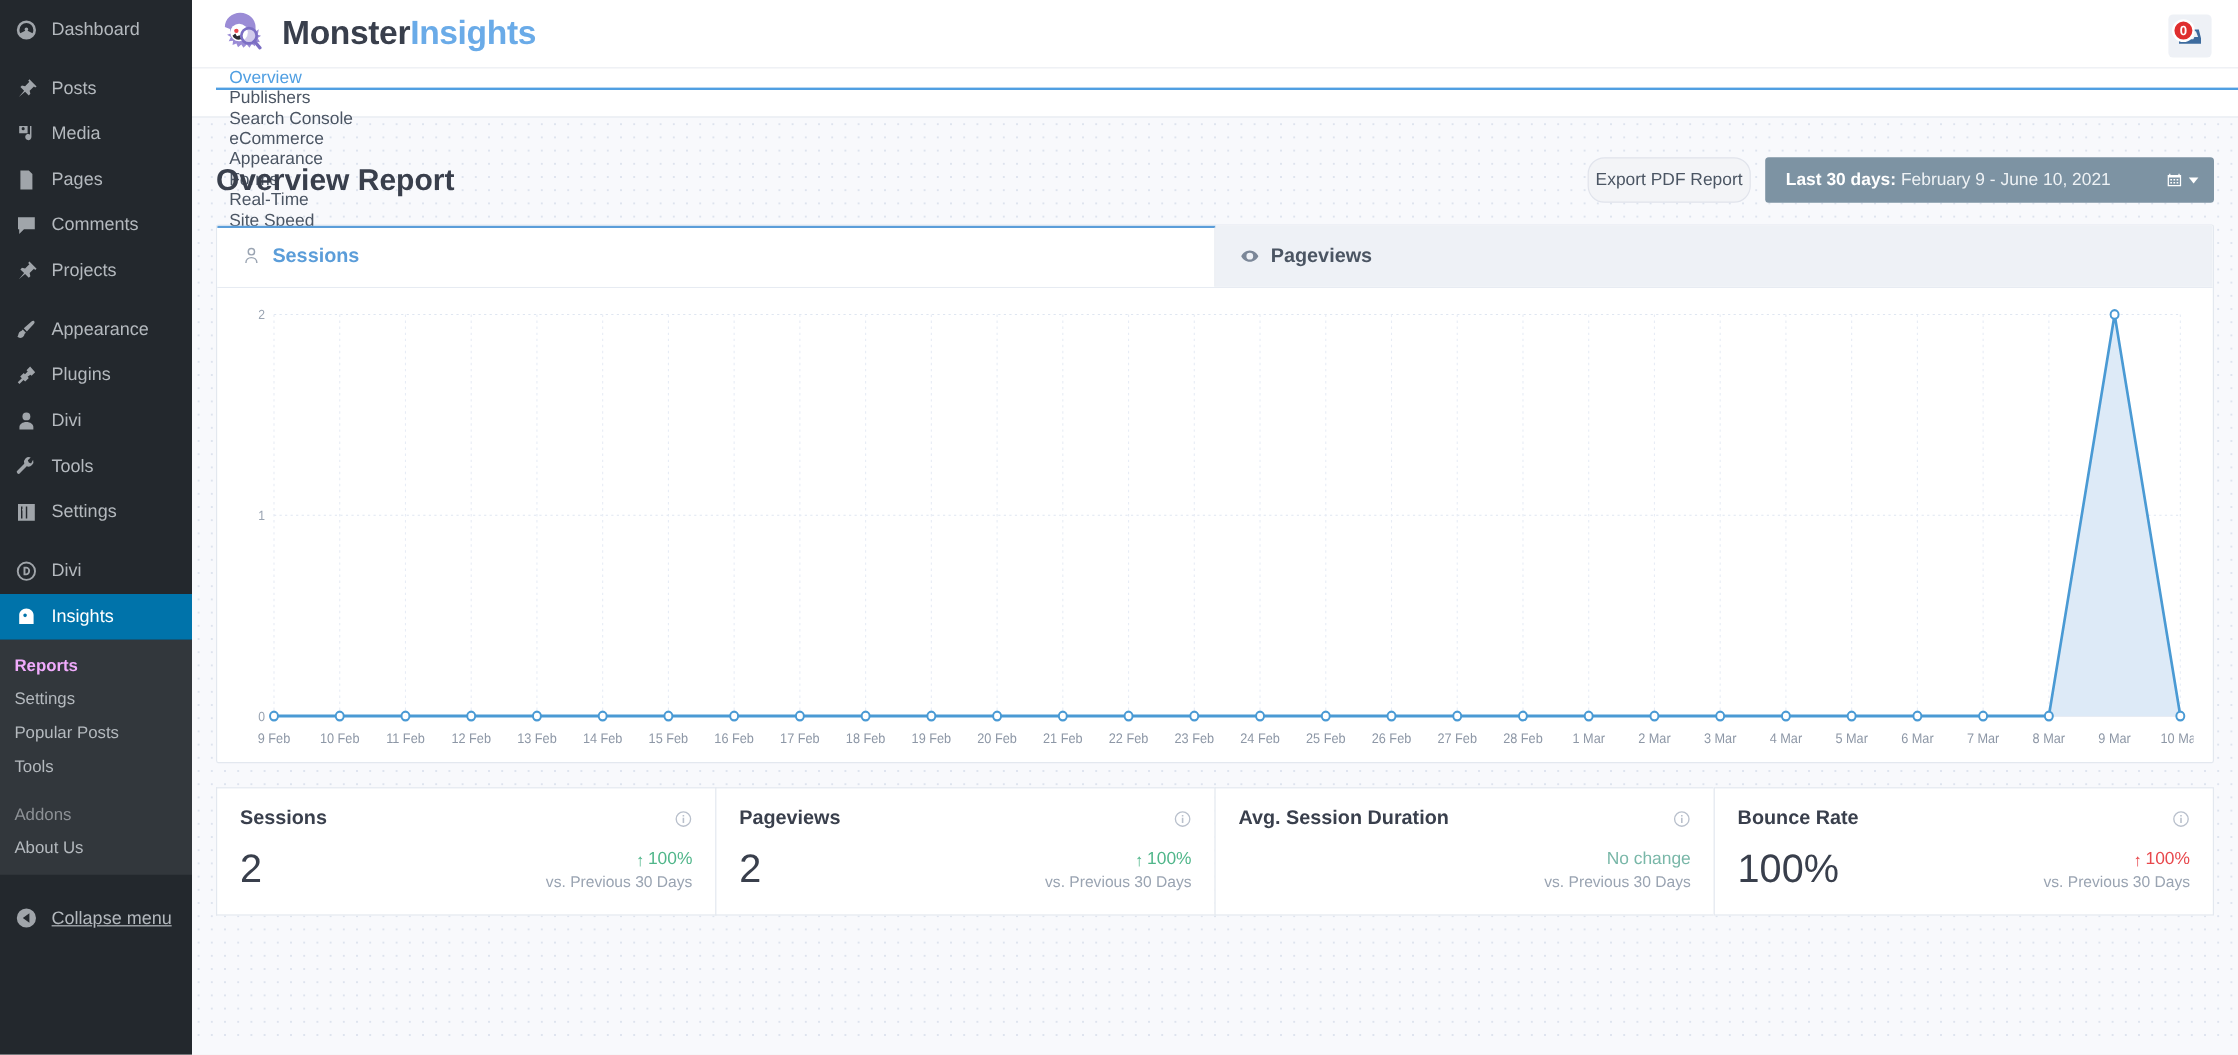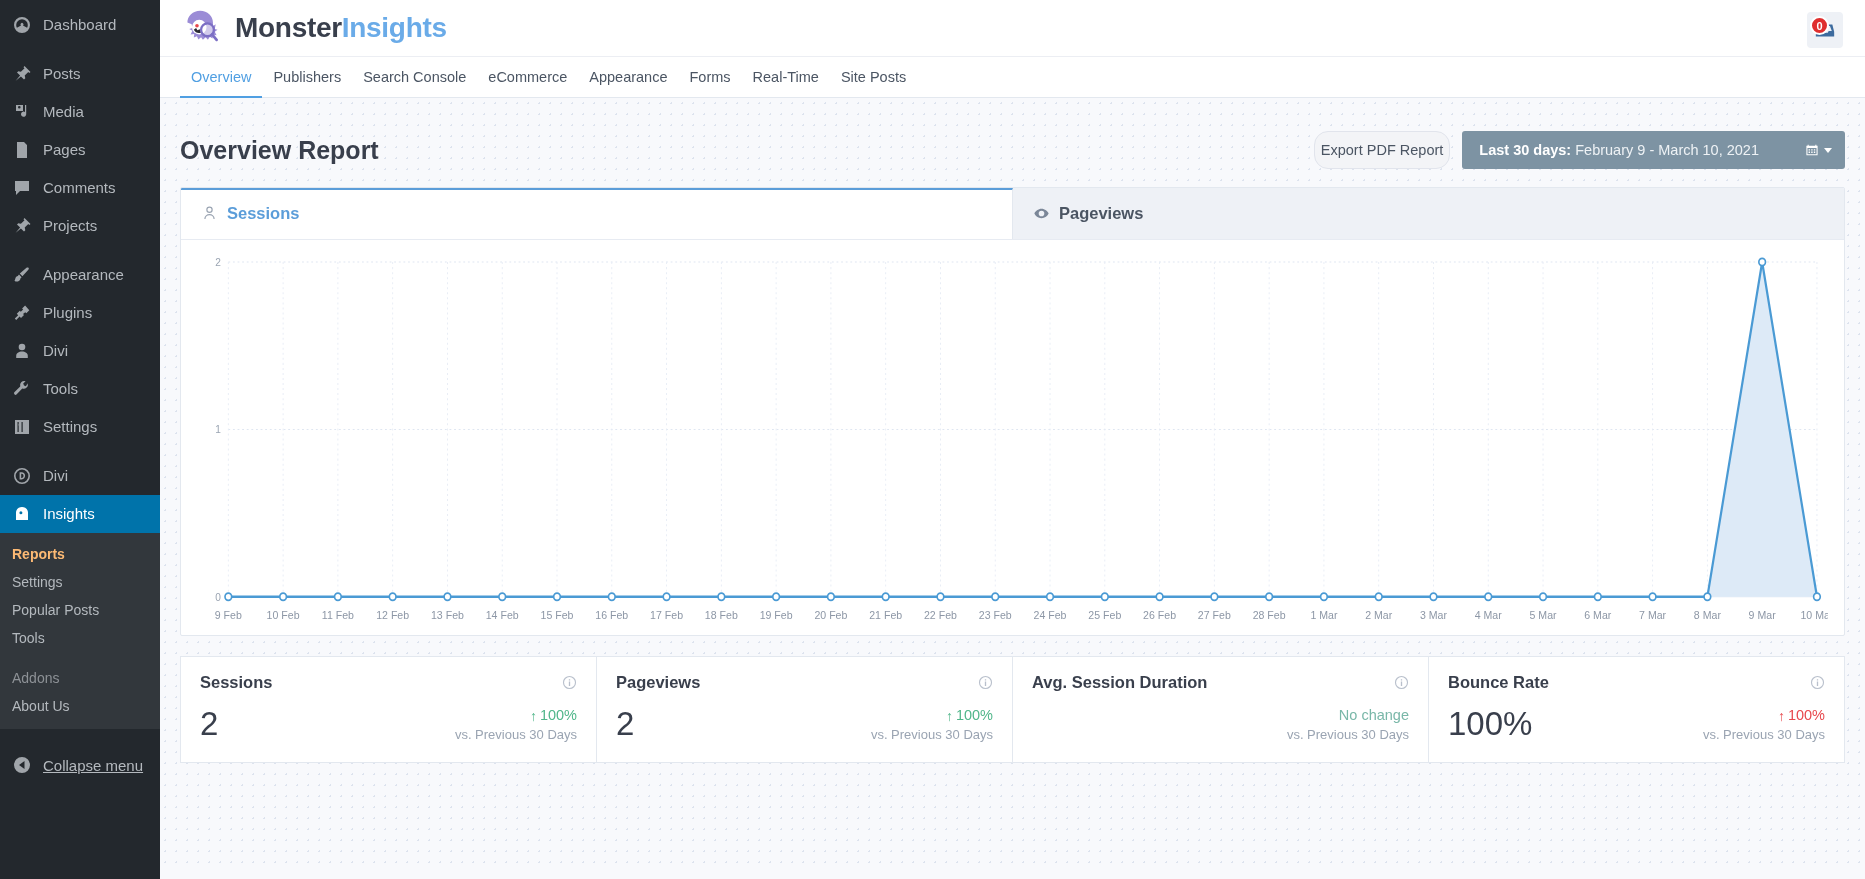--- a/index.html
+++ b/index.html
@@ -33,21 +33,21 @@
   .wp-item.active::after {
     content: ""; position: absolute; right: -8px; top: 50%;
     margin-top: -8px; border: 8px solid transparent;
     border-right-color: #f1f1f1; border-left: none;
   }
   .wp-sub { background: #32373c; padding: 7px 0 9px 0; }
   .wp-sub-item {
     padding: 5px 0 5px 12px; font-size: 14px; color: #b4b9be;
     cursor: pointer; line-height: 18px;
   }
-  .wp-sub-item.current { color: #fdba74; font-weight: 700; }
+  .wp-sub-item.current { color: #f0abfc; font-weight: 700; }
   .wp-sub-item.dim { color: #8d9196; margin-top: 12px; }
   .wp-collapse {
     display: flex; align-items: center; gap: 11px;
     padding: 10px 0 10px 12px; color: #b4b9be; font-size: 15px;
     cursor: pointer; margin-top: 16px; text-decoration: underline;
   }
   .wp-collapse .ico svg { width: 20px; height: 20px; fill: #a0a5aa; display: block; }
 
   
   .main {
@@ -78,21 +78,21 @@
   .notif-badge {
     position: absolute; right: 14px; top: 4px;
     width: 19px; height: 19px; border-radius: 50%;
     background: #df2e2e; color: #fff; font-size: 11px; font-weight: 700;
     display: flex; align-items: center; justify-content: center;
     border: 2px solid #fff;
   }
 
   .mi-tabs {
     height: 41px; background: #fff; display: flex; align-items: stretch;
-    padding-left: 20px; gap: 0; border-bottom: 1px solid #e3e8ef;
+    padding-left: 20px; gap: 0; border-bottom: 1px solid #e3e8ef; flex-direction: column;
   }
   .mi-tab {
     display: flex; align-items: center; padding: 0 11px;
     font-size: 14.5px; color: #4b5563; cursor: pointer;
     border-bottom: 2px solid transparent; margin-bottom: -1px;
   }
   .mi-tab.active { color: #509fe2; border-bottom-color: #509fe2; }
 
   .content { padding: 0 20px; }
 
@@ -349,32 +349,32 @@
       <div class="mi-tab">
           <span>Appearance</span>
         </div>
       <div class="mi-tab">
           <span>Forms</span>
         </div>
       <div class="mi-tab">
           <span>Real-Time</span>
         </div>
       <div class="mi-tab">
-          <span>Site Posts</span>
+          <span>Site Speed</span>
         </div>
     </div>
 
     <div class="content dots" style="height:768px;">
 
       <div class="title-row">
         <div class="page-title">Overview Report</div>
         <div class="title-actions">
           <button class="btn-export">Export PDF Report</button>
           <div class="btn-date">
-            <span class="lbl"><b>Last 30 days:</b> <span>February 9 - March 10, 2021</span></span>
+            <span class="lbl"><b>Last 30 days:</b> <span>February 9 - June 10, 2021</span></span>
             <span class="cal-grp">
               <svg viewBox="0 0 16 16">
                   <path d="M3 2h1.2v1.2H3zM11.8 2H13v1.2h-1.2zM1.6 3.2h12.8V14H1.6zm1.2 2.4v7.2h10.4V5.6zm1.3 1.4h1.6v1.5H4.1zm3 0h1.6v1.5H7.1zm3 0h1.6v1.5h-1.6zm-6 2.8h1.6v1.5H4.1zm3 0h1.6v1.5H7.1zm3 0h1.6v1.5h-1.6z"></path>
                 </svg>
               <span class="caret"></span>
             </span>
           </div>
         </div>
       </div>
 

